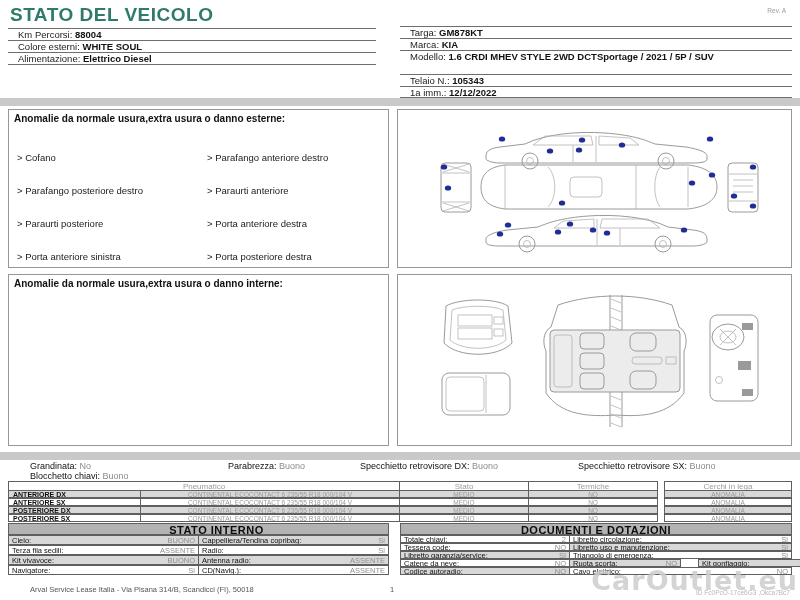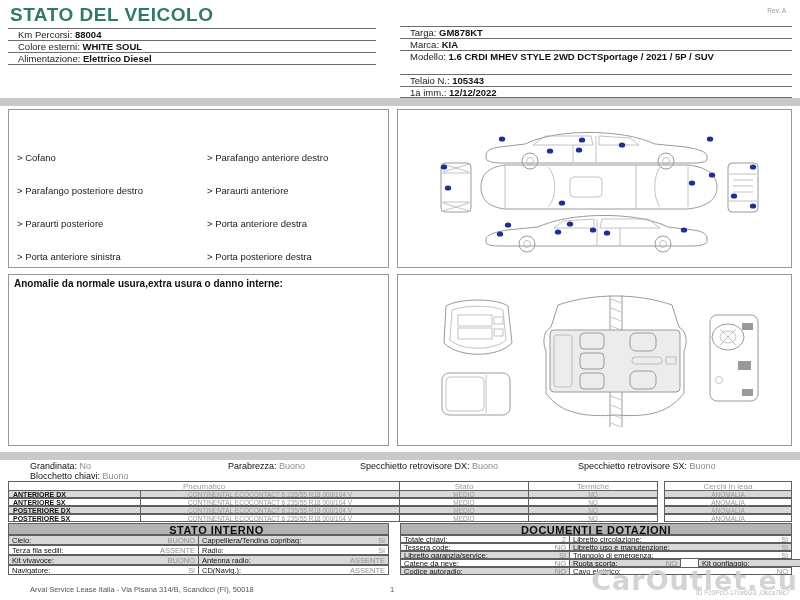--- a/index.html
+++ b/index.html
@@ -66,20 +66,21 @@
     <div class="inforow" style="left:400px; top:38px; width:392px;"><span class="lbl">Marca: </span><span class="val">KIA</span></div>
     <div class="inforow" style="left:400px; top:50px; width:392px; height:24px; white-space:normal;"><span class="lbl">Modello: </span><span class="val">1.6 CRDI MHEV STYLE 2WD DCTSportage / 2021 / 5P / SUV</span></div>
     <div class="inforow" style="left:400px; top:74px; width:392px;"><span class="lbl">Telaio N.: </span><span class="val">105343</span></div>
     <div class="inforow" style="left:400px; top:86px; width:392px;"><span class="lbl">1a imm.: </span><span class="val">12/12/2022</span></div>
     <div class="info-bottom" style="left:400px; top:97px; width:392px;"></div>
   </div>
 
   <div class="band" style="top:98px;"></div>
 
   <div class="panel" style="left:8px; top:109px; width:381px; height:159px;">
+    <div class="panel-title">Anomalie da normale usura,extra usura o danno esterne:</div>
     <div class="alist" style="left:8px; top:20px;">
       <div>&gt; Cofano</div>
       <div>&gt; Parafango posteriore destro</div>
       <div>&gt; Paraurti posteriore</div>
       <div>&gt; Porta anteriore sinistra</div>
       <div>&gt; Porta posteriore sinistra</div>
     </div>
     <div class="alist" style="left:198px; top:20px;">
       <div>&gt; Parafango anteriore destro</div>
       <div>&gt; Paraurti anteriore</div>

